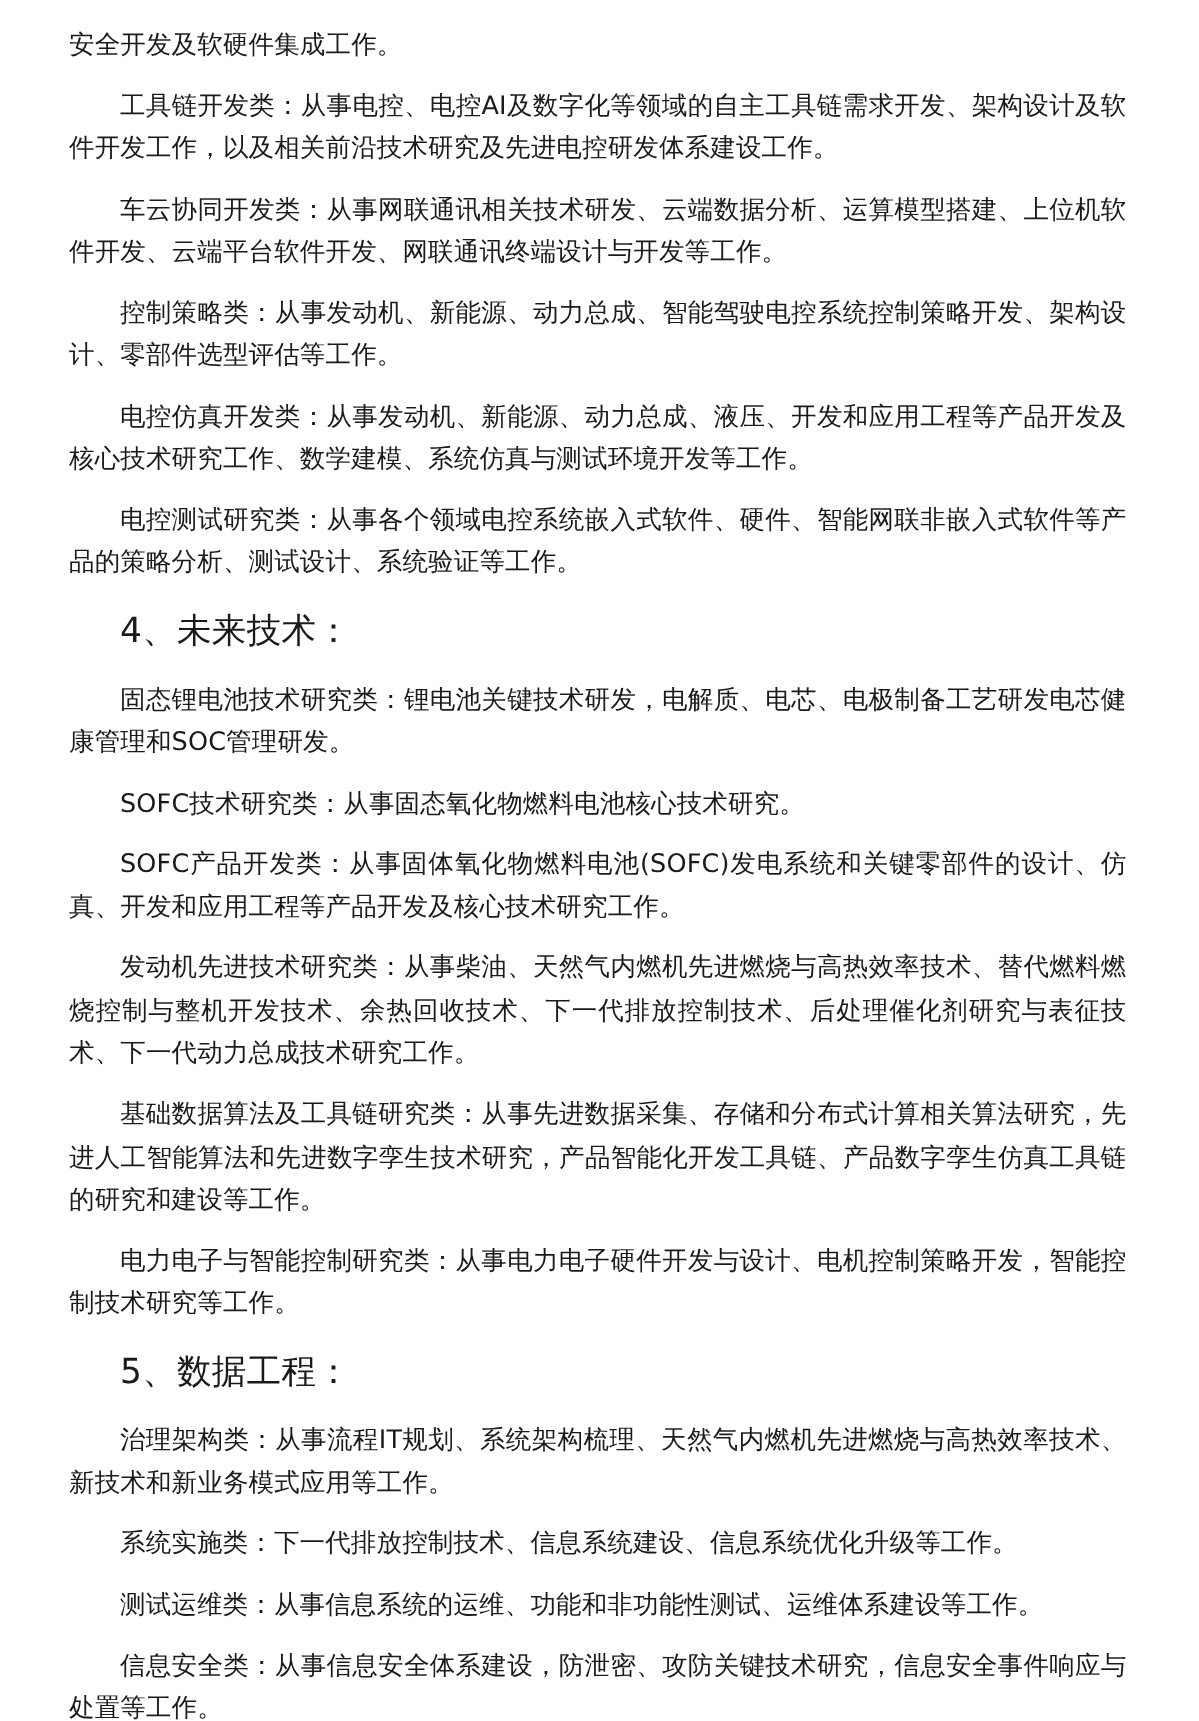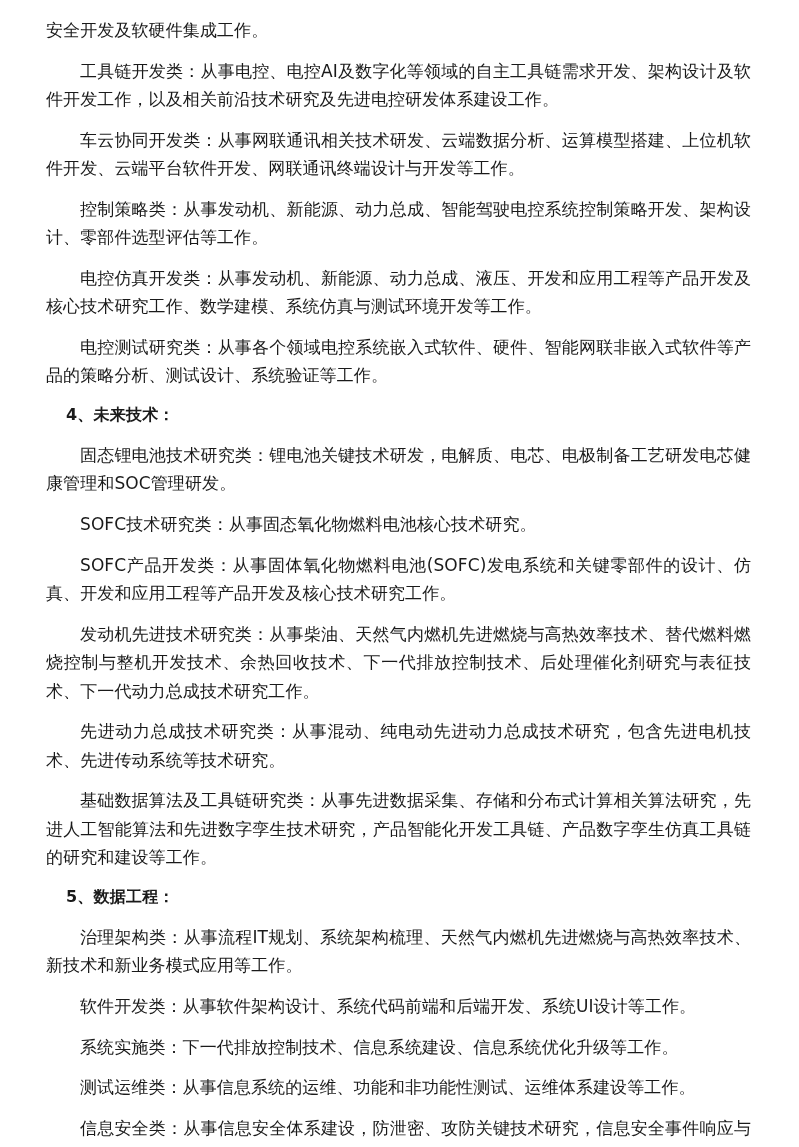--- a/index.html
+++ b/index.html
@@ -28,23 +28,23 @@
     margin: 12px;
     letter-spacing: 0.1px;
   }
   .indent {
     text-indent: 2em;
   }
   .noindent {
     text-indent: 0;
   }
   .heading {
-    font-size: 16px;
+    font-size: 23px;
     line-height: 1.68;
-    font-weight: bold;
+    font-weight: normal;
     text-indent: 2em;
     margin: 0;
     letter-spacing: 0.2px;
   }
   .italic-run {
   }
 </style>
 </head>
 <body>
 
@@ -54,22 +54,21 @@
       <p class="para indent">工具链开发类：从事电控、电控AI及数字化等领域的自主工具链需求开发、架构设计及软件开发工作，以及相关前沿技术研究及先进电控研发体系建设工作。</p>
       <p class="para indent">车云协同开发类：从事网联通讯相关技术研发、云端数据分析、运算模型搭建、上位机软件开发、云端平台软件开发、网联通讯终端设计与开发等工作。</p>
       <p class="para indent">控制策略类：从事发动机、新能源、动力总成、智能驾驶电控系统控制策略开发、架构设计、零部件选型评估等工作。</p>
       <p class="para indent">电控仿真开发类：从事发动机、新能源、动力总成、液压、开发和应用工程等产品开发及核心技术研究工作、数学建模、系统仿真与测试环境开发等工作。</p>
       <p class="para indent">电控测试研究类：从事各个领域电控系统嵌入式软件、硬件、智能网联非嵌入式软件等产品的策略分析、测试设计、系统验证等工作。</p>
       <p class="heading indent">4、未来技术：</p>
       <p class="para indent">固态锂电池技术研究类：锂电池关键技术研发，电解质、电芯、电极制备工艺研发电芯健康管理和SOC管理研发。</p>
       <p class="para indent">SOFC技术研究类：从事固态氧化物燃料电池核心技术研究。</p>
       <p class="para indent">SOFC产品开发类：从事固体氧化物燃料电池(SOFC)发电系统和关键零部件的设计、仿真、开发和应用工程等产品开发及核心技术研究工作。</p>
       <p class="para indent">发动机先进技术研究类：从事柴油、天然气内燃机先进燃烧与高热效率技术、替代燃料燃烧控制与整机开发技术、余热回收技术、下一代排放控制技术、后处理催化剂研究与表征技术、下一代动力总成技术研究工作。</p>
-      <p class="para indent">先进动力总成技术研究类：从事混动、纯电动先进动力总成技术研究，包含先进电机技术、先进传动系统等技术研究。</p>
       <p class="para indent italic-run">基础数据算法及工具链研究类：从事先进数据采集、存储和分布式计算相关算法研究，先进人工智能算法和先进数字孪生技术研究，产品智能化开发工具链、产品数字孪生仿真工具链的研究和建设等工作。</p>
+      <p class="para indent">电力电子与智能控制研究类：从事电力电子硬件开发与设计、电机控制策略开发，智能控制技术研究等工作。</p>
       <p class="heading indent">5、数据工程：</p>
       <p class="para indent">治理架构类：从事流程IT规划、系统架构梳理、天然气内燃机先进燃烧与高热效率技术、新技术和新业务模式应用等工作。</p>
-      <p class="para indent">软件开发类：从事软件架构设计、系统代码前端和后端开发、系统UI设计等工作。</p>
       <p class="para indent">系统实施类：下一代排放控制技术、信息系统建设、信息系统优化升级等工作。</p>
       <p class="para indent">测试运维类：从事信息系统的运维、功能和非功能性测试、运维体系建设等工作。</p>
       <p class="para indent">信息安全类：从事信息安全体系建设，防泄密、攻防关键技术研究，信息安全事件响应与处置等工作。</p>
     </div>
 </div>
 
 </body></html>

